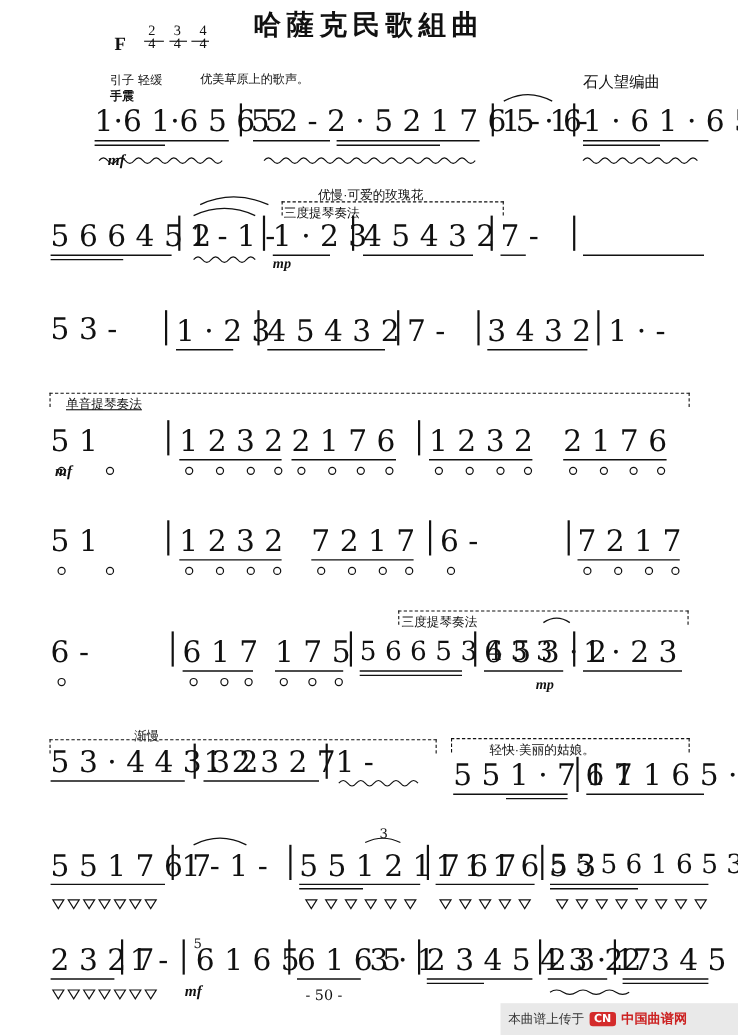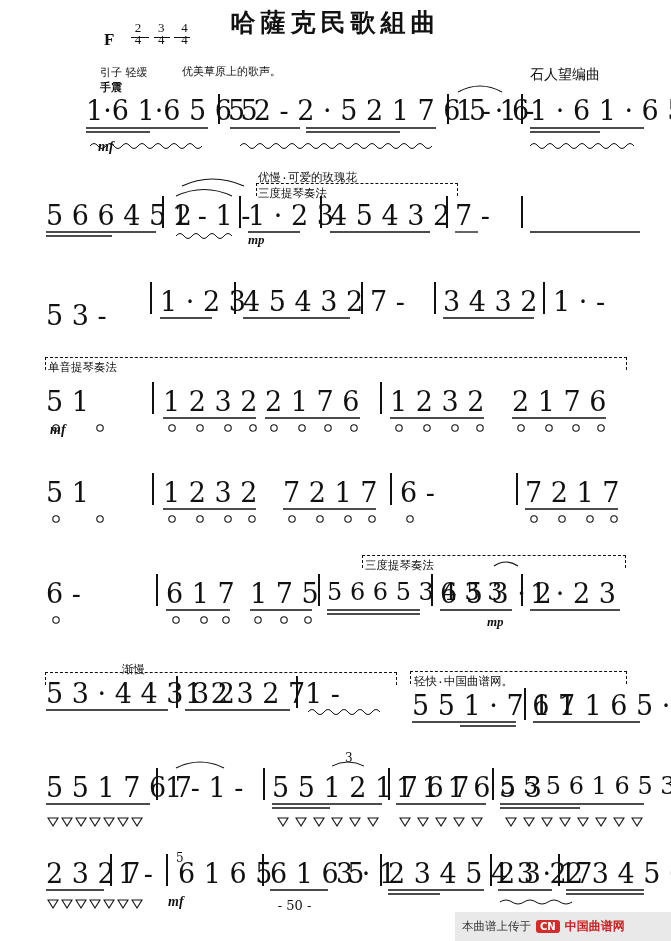--- a/index.html
+++ b/index.html
@@ -29,21 +29,21 @@
 
   .composer{left:530px;top:66px;font-size:14px;font-family:"DejaVu Serif",serif;}
 
   .mark-small{font-size:11px;font-family:"DejaVu Serif",serif;}
   .dyn{font-style:italic;font-family:"Liberation Serif",serif;font-weight:700;font-size:14px;}
   .notes{
     position:absolute;font-family:"DejaVu Serif", serif;
     font-size:27px;letter-spacing:0px;white-space:pre;
   }
   .notes.sm{font-size:24px;}
-  .lyric{position:absolute;font-size:11.5px;font-family:Liberation Mono, monospace;}
+  .lyric{position:absolute;font-size:11.5px;font-family:Liberation Sans, sans-serif;margin-left:31px;}
   .tech{position:absolute;font-size:11.5px;font-family:"DejaVu Serif",serif;}
 
   
   .brk{position:absolute;border-top:1px dashed #111;border-left:1px dashed #111;border-right:1px dashed #111;height:16px;}
 
   
   .bar{position:absolute;width:1.5px;background:#111;}
 
   
   svg.ov{position:absolute;left:0;top:0;width:671px;height:941px;pointer-events:none;}
@@ -104,33 +104,33 @@
   <div class="abs notes" style="left:248px;top:200px;">1 · 2 3</div>
   <div class="abs notes" style="left:330px;top:200px;">4 5 4 3 2</div>
   <div class="abs notes" style="left:455px;top:200px;">7 -</div>
   <div class="bar" style="left:162px;top:196px;height:32px;"></div>
   <div class="bar" style="left:239px;top:196px;height:32px;"></div>
   <div class="bar" style="left:320px;top:196px;height:32px;"></div>
   <div class="bar" style="left:446px;top:196px;height:32px;"></div>
   <div class="bar" style="left:521px;top:196px;height:32px;"></div>
   <div class="abs dyn" style="left:248px;top:232px;font-size:13px;">mp</div>
 
-  <div class="abs notes" style="left:46px;top:300px;">5 3 -</div>
+  <div class="abs notes" style="left:46px;top:284px;">5 3 -</div>
   <div class="abs notes" style="left:160px;top:286px;">1 · 2 3</div>
   <div class="abs notes" style="left:243px;top:286px;">4 5 4 3 2</div>
   <div class="abs notes" style="left:370px;top:286px;">7 -</div>
   <div class="abs notes" style="left:443px;top:286px;">3 4 3 2</div>
   <div class="abs notes" style="left:553px;top:286px;">1 · -</div>
   <div class="bar" style="left:150px;top:282px;height:32px;"></div>
   <div class="bar" style="left:234px;top:282px;height:32px;"></div>
   <div class="bar" style="left:361px;top:282px;height:32px;"></div>
   <div class="bar" style="left:434px;top:282px;height:32px;"></div>
   <div class="bar" style="left:543px;top:282px;height:32px;"></div>
 
-  <div class="abs tech" style="left:48px;top:360px;">单音提琴奏法</div>
+  <div class="abs tech" style="left:60px;top:360px;text-decoration:underline;">单音提琴奏法</div>
   <div class="brk" style="left:45px;top:357px;width:580px;height:12px;border-bottom:none;"></div>
 
   <div class="abs notes" style="left:46px;top:386px;">5 1</div>
   <div class="abs notes" style="left:163px;top:386px;">1 2 3 2</div>
   <div class="abs notes" style="left:265px;top:386px;">2 1 7 6</div>
   <div class="abs notes" style="left:390px;top:386px;">1 2 3 2</div>
   <div class="abs notes" style="left:512px;top:386px;">2 1 7 6</div>
   <div class="bar" style="left:152px;top:382px;height:32px;"></div>
   <div class="bar" style="left:380px;top:382px;height:32px;"></div>
   <div class="abs dyn" style="left:50px;top:422px;">mf</div>
@@ -154,21 +154,21 @@
   <div class="abs notes" style="left:440px;top:578px;">6 5 3 · 2</div>
   <div class="abs notes" style="left:530px;top:578px;">1 · 2 3</div>
   <div class="bar" style="left:156px;top:574px;height:32px;"></div>
   <div class="bar" style="left:318px;top:574px;height:32px;"></div>
   <div class="bar" style="left:431px;top:574px;height:32px;"></div>
   <div class="bar" style="left:521px;top:574px;height:32px;"></div>
   <div class="abs dyn" style="left:487px;top:614px;font-size:13px;">mp</div>
 
   <div class="abs tech" style="left:122px;top:662px;">渐慢</div>
   <div class="brk" style="left:45px;top:672px;width:350px;height:12px;border-bottom:none;"></div>
-  <div class="abs lyric" style="left:414px;top:674px;">轻快·中国曲谱网。</div>
+  <div class="abs lyric" style="left:414px;top:674px;">轻快·美丽的姑娘。</div>
   <div class="brk" style="left:410px;top:671px;width:215px;height:12px;border-bottom:none;"></div>
 
   <div class="abs notes" style="left:46px;top:678px;">5 3 · 4 4 3 3 2</div>
   <div class="abs notes" style="left:185px;top:678px;">1 2 3 2 7</div>
   <div class="abs notes" style="left:305px;top:678px;">1 -</div>
   <div class="abs notes" style="left:412px;top:690px;">5 5 1 · 7 6 7</div>
   <div class="abs notes" style="left:533px;top:690px;">1 1 1 6 5 · 3</div>
   <div class="bar" style="left:176px;top:676px;height:32px;"></div>
   <div class="bar" style="left:296px;top:676px;height:32px;"></div>
   <div class="bar" style="left:524px;top:688px;height:32px;"></div>

